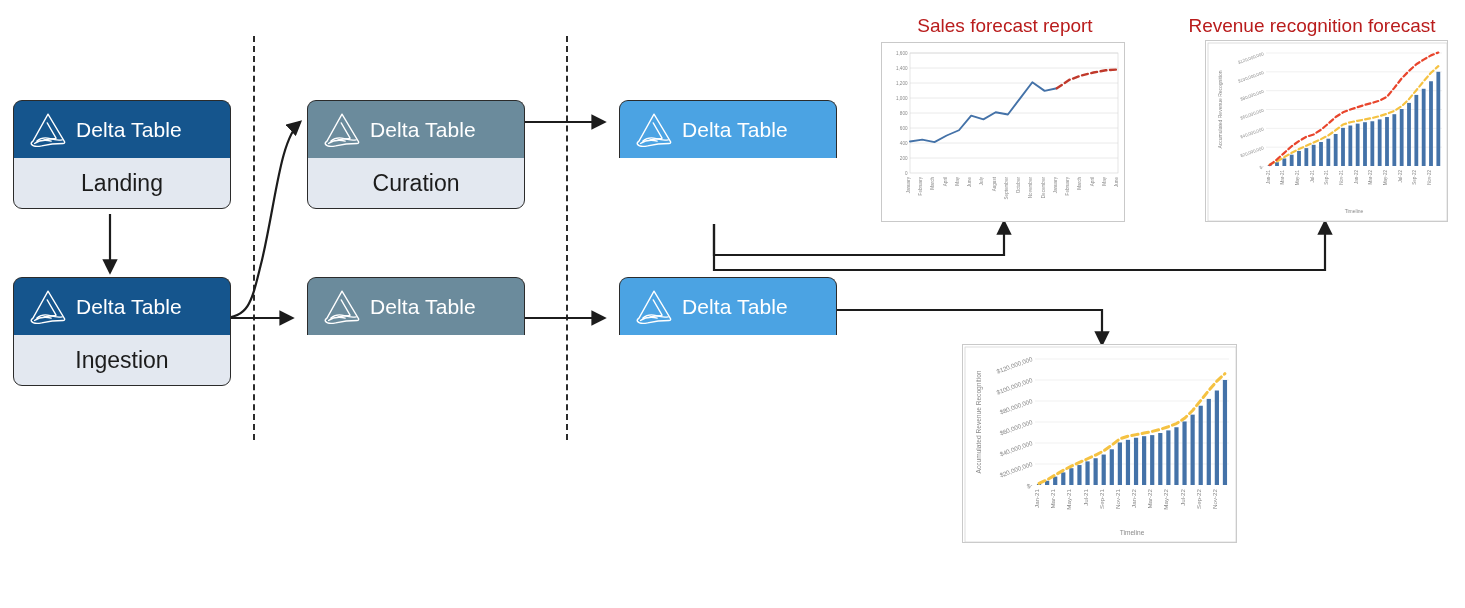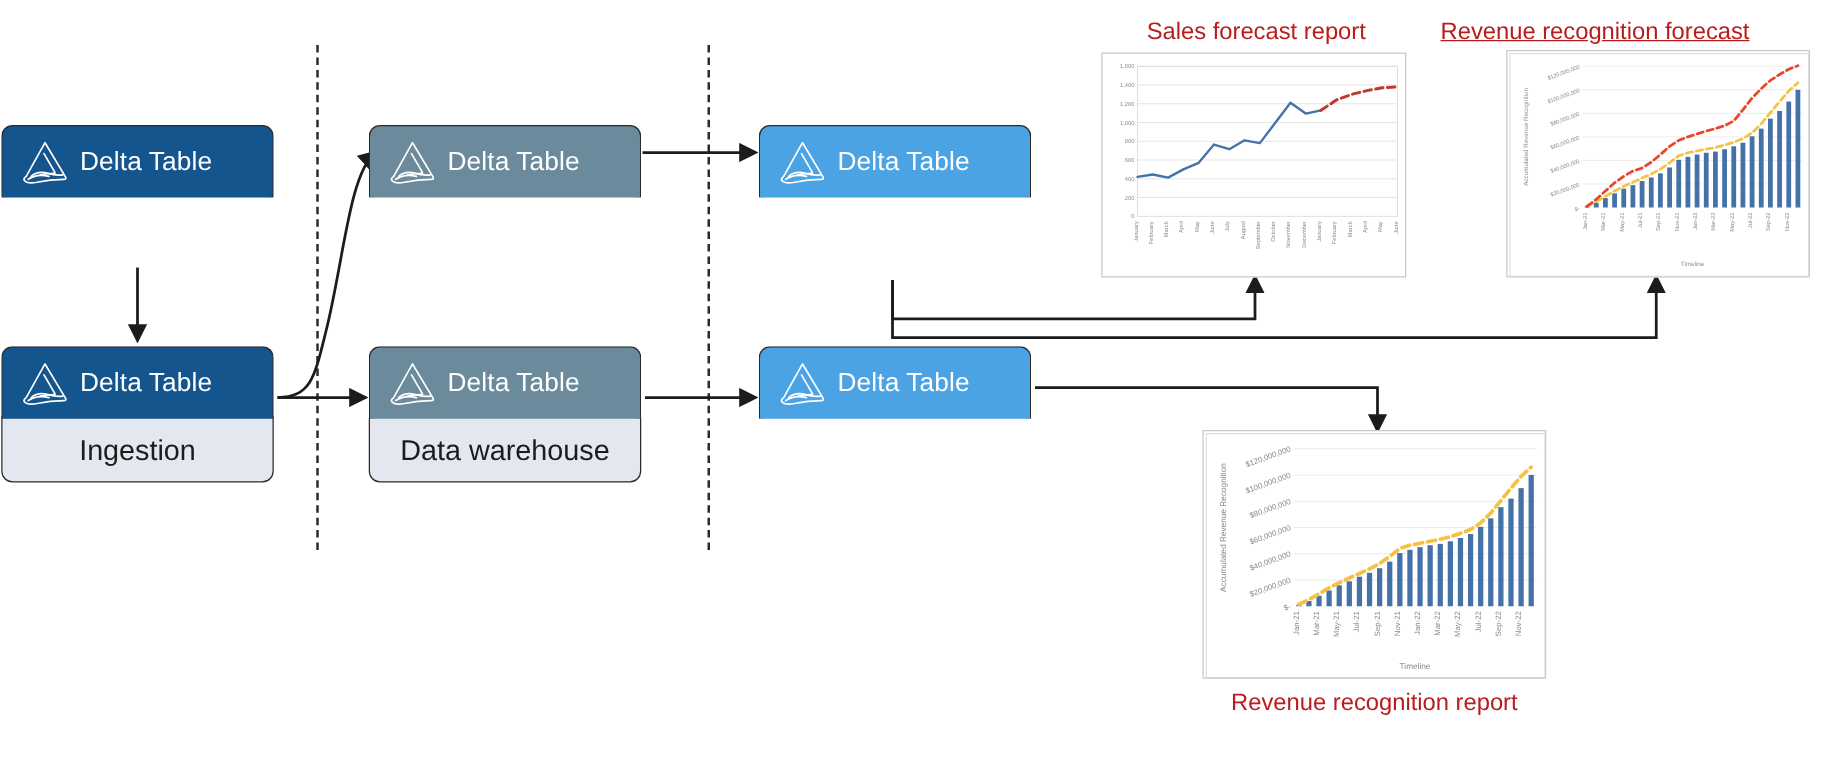--- a/index.html
+++ b/index.html
@@ -5,21 +5,21 @@
   html,body{margin:0;padding:0;background:#ffffff;}
   body{width:1465px;height:608px;position:relative;overflow:hidden;
        font-family:"Liberation Sans","DejaVu Sans",sans-serif;color:#1a1a1a;}
 
   .stage{position:absolute;left:0;top:0;width:1465px;height:608px;}
 
   
   .lane-sep{position:absolute;width:0;border-left:2px dashed #2b2b2b;}
 
   
-  .node{position:absolute;width:218px;border-radius:9px;}
+  .node{position:absolute;width:218px;border-radius:9px;padding-left:12px;}
   .node .head{
     height:58px;border-radius:9px 9px 0 0;
     border:1.5px solid #2b2b2b;border-bottom:none;
     display:flex;align-items:center;gap:8px;padding:0 14px;
     box-sizing:border-box;position:relative;z-index:2;
   }
   .node .head .lbl{color:#ffffff;font-size:21px;letter-spacing:.1px;white-space:nowrap;}
   .node .body{
     height:49px;background:#e3e8f0;border:1.5px solid #2b2b2b;
     border-radius:9px;margin-top:-9px;padding-top:9px;box-sizing:content-box;
@@ -88,20 +88,23 @@
       <svg class="delta-logo" viewBox="0 0 100 96">
         <g fill="none" stroke="#ffffff" stroke-width="3.4" stroke-linejoin="round" stroke-linecap="round">
           <path d="M50 8 L92 78 Q93 82 88 82 Q60 82 34 88 Q14 92 8 84 Q6 80 12 76 L50 8 Z"></path>
           <path d="M48 30 L70 68 Q71 70 68 70 Q54 70 40 73"></path>
           <path d="M22 76 Q36 64 56 70 Q72 75 86 73"></path>
           <path d="M16 82 Q34 70 58 76"></path>
         </g>
       </svg>
       <span class="lbl">Delta Table</span>
     </div>
+    <div class="body">
+      <span class="lbl">Landing</span>
+    </div>
   </div>
 
   <div class="node" style="left:1px;top:277px;">
     <div class="head h-dark">
       <svg class="delta-logo" viewBox="0 0 100 96">
         <g fill="none" stroke="#ffffff" stroke-width="3.4" stroke-linejoin="round" stroke-linecap="round">
           <path d="M50 8 L92 78 Q93 82 88 82 Q60 82 34 88 Q14 92 8 84 Q6 80 12 76 L50 8 Z"></path>
           <path d="M48 30 L70 68 Q71 70 68 70 Q54 70 40 73"></path>
           <path d="M22 76 Q36 64 56 70 Q72 75 86 73"></path>
           <path d="M16 82 Q34 70 58 76"></path>
@@ -119,36 +122,36 @@
       <svg class="delta-logo" viewBox="0 0 100 96">
         <g fill="none" stroke="#ffffff" stroke-width="3.4" stroke-linejoin="round" stroke-linecap="round">
           <path d="M50 8 L92 78 Q93 82 88 82 Q60 82 34 88 Q14 92 8 84 Q6 80 12 76 L50 8 Z"></path>
           <path d="M48 30 L70 68 Q71 70 68 70 Q54 70 40 73"></path>
           <path d="M22 76 Q36 64 56 70 Q72 75 86 73"></path>
           <path d="M16 82 Q34 70 58 76"></path>
         </g>
       </svg>
       <span class="lbl">Delta Table</span>
     </div>
+    <div class="body">
+      <span class="lbl">Curation</span>
+    </div>
   </div>
 
   <div class="node" style="left:295px;top:277px;">
     <div class="head h-teal">
       <svg class="delta-logo" viewBox="0 0 100 96">
         <g fill="none" stroke="#ffffff" stroke-width="3.4" stroke-linejoin="round" stroke-linecap="round">
           <path d="M50 8 L92 78 Q93 82 88 82 Q60 82 34 88 Q14 92 8 84 Q6 80 12 76 L50 8 Z"></path>
           <path d="M48 30 L70 68 Q71 70 68 70 Q54 70 40 73"></path>
           <path d="M22 76 Q36 64 56 70 Q72 75 86 73"></path>
           <path d="M16 82 Q34 70 58 76"></path>
         </g>
       </svg>
       <span class="lbl">Delta Table</span>
-    </div>
-    <div class="body">
-      <span class="lbl">Data warehouse</span>
     </div>
   </div>
 
   <div class="node" style="left:607px;top:100px;">
     <div class="head h-blue">
       <svg class="delta-logo" viewBox="0 0 100 96">
         <g fill="none" stroke="#ffffff" stroke-width="3.4" stroke-linejoin="round" stroke-linecap="round">
           <path d="M50 8 L92 78 Q93 82 88 82 Q60 82 34 88 Q14 92 8 84 Q6 80 12 76 L50 8 Z"></path>
           <path d="M48 30 L70 68 Q71 70 68 70 Q54 70 40 73"></path>
           <path d="M22 76 Q36 64 56 70 Q72 75 86 73"></path>
@@ -210,21 +213,21 @@
         <text x="0" y="0" text-anchor="end" class="tick-x" transform="translate(187.05882352941177,134) rotate(-90)">February</text>
         <text x="0" y="0" text-anchor="end" class="tick-x" transform="translate(199.2941176470588,134) rotate(-90)">March</text>
         <text x="0" y="0" text-anchor="end" class="tick-x" transform="translate(211.52941176470588,134) rotate(-90)">April</text>
         <text x="0" y="0" text-anchor="end" class="tick-x" transform="translate(223.76470588235293,134) rotate(-90)">May</text>
         <text x="0" y="0" text-anchor="end" class="tick-x" transform="translate(236,134) rotate(-90)">June</text>
         <path d="M 28 98.5 L 40.23529411764706 96.625 L 52.470588235294116 99.1 L 64.70588235294117 92.5 L 76.94117647058823 87.25 L 89.1764705882353 72.625 L 101.41176470588235 76.375 L 113.6470588235294 69.25 L 125.88235294117646 71.5 L 138.11764705882354 55.375 L 150.3529411764706 39.25 L 162.58823529411765 47.875 L 174.8235294117647 45.25" fill="none" stroke="#4472a8" stroke-width="1.9" stroke-linecap="round" stroke-linejoin="round"></path>
         <path d="M 174.8235294117647 45.25 L 187.05882352941177 37 L 199.2941176470588 32.5 L 211.52941176470588 29.5 L 223.76470588235293 27.25 L 236 26.5" fill="none" stroke="#c0392b" stroke-width="2.4" stroke-linecap="round" stroke-linejoin="round" stroke-dasharray="6 3.5"></path>
       </svg>
   </div>
 
-  <div class="chart-title" style="left:1142px;top:15px;width:268px;text-decoration:underline;">Revenue recognition forecast</div>
+  <div class="chart-title" style="left:1178px;top:15px;width:268px;">Revenue recognition forecast</div>
   <div class="chart-frame" style="left:1205px;top:40px;width:243px;height:182px;">
     <svg class="plot-svg" id="svg-revfc" viewBox="0 0 243 182" width="243" height="182">
         <rect x="2" y="2" width="239" height="178" fill="#fff" stroke="#cfcfcf" stroke-width="0.7"></rect>
         <text x="58" y="126.8" text-anchor="end" class="tick-y-b" transform="rotate(-20 58 126.8)">$-</text>
         <line x1="60" y1="106.16666666666667" x2="236" y2="106.16666666666667" stroke="#e0e0e0" stroke-width="0.5"></line>
         <text x="58" y="107.96666666666667" text-anchor="end" class="tick-y-b" transform="rotate(-20 58 107.96666666666667)">$20,000,000</text>
         <line x1="60" y1="87.33333333333334" x2="236" y2="87.33333333333334" stroke="#e0e0e0" stroke-width="0.5"></line>
         <text x="58" y="89.13333333333334" text-anchor="end" class="tick-y-b" transform="rotate(-20 58 89.13333333333334)">$40,000,000</text>
         <line x1="60" y1="68.5" x2="236" y2="68.5" stroke="#e0e0e0" stroke-width="0.5"></line>
         <text x="58" y="70.3" text-anchor="end" class="tick-y-b" transform="rotate(-20 58 70.3)">$60,000,000</text>
@@ -327,15 +330,14 @@
         <text x="0" y="0" text-anchor="end" class="tick-x-lg" transform="translate(156.875,144) rotate(-90)">Nov-21</text>
         <text x="0" y="0" text-anchor="end" class="tick-x-lg" transform="translate(173.04166666666666,144) rotate(-90)">Jan-22</text>
         <text x="0" y="0" text-anchor="end" class="tick-x-lg" transform="translate(189.20833333333334,144) rotate(-90)">Mar-22</text>
         <text x="0" y="0" text-anchor="end" class="tick-x-lg" transform="translate(205.375,144) rotate(-90)">May-22</text>
         <text x="0" y="0" text-anchor="end" class="tick-x-lg" transform="translate(221.54166666666666,144) rotate(-90)">Jul-22</text>
         <text x="0" y="0" text-anchor="end" class="tick-x-lg" transform="translate(237.70833333333334,144) rotate(-90)">Sep-22</text>
         <text x="0" y="0" text-anchor="end" class="tick-x-lg" transform="translate(253.875,144) rotate(-90)">Nov-22</text>
         <text x="169" y="190" text-anchor="middle" class="ax-title-lg">Timeline</text>
       </svg>
   </div>
-  <div class="chart-title" style="left:962px;top:552px;width:275px;">Revenue recognition report</div>
 
 </div>
 
 </body></html>

